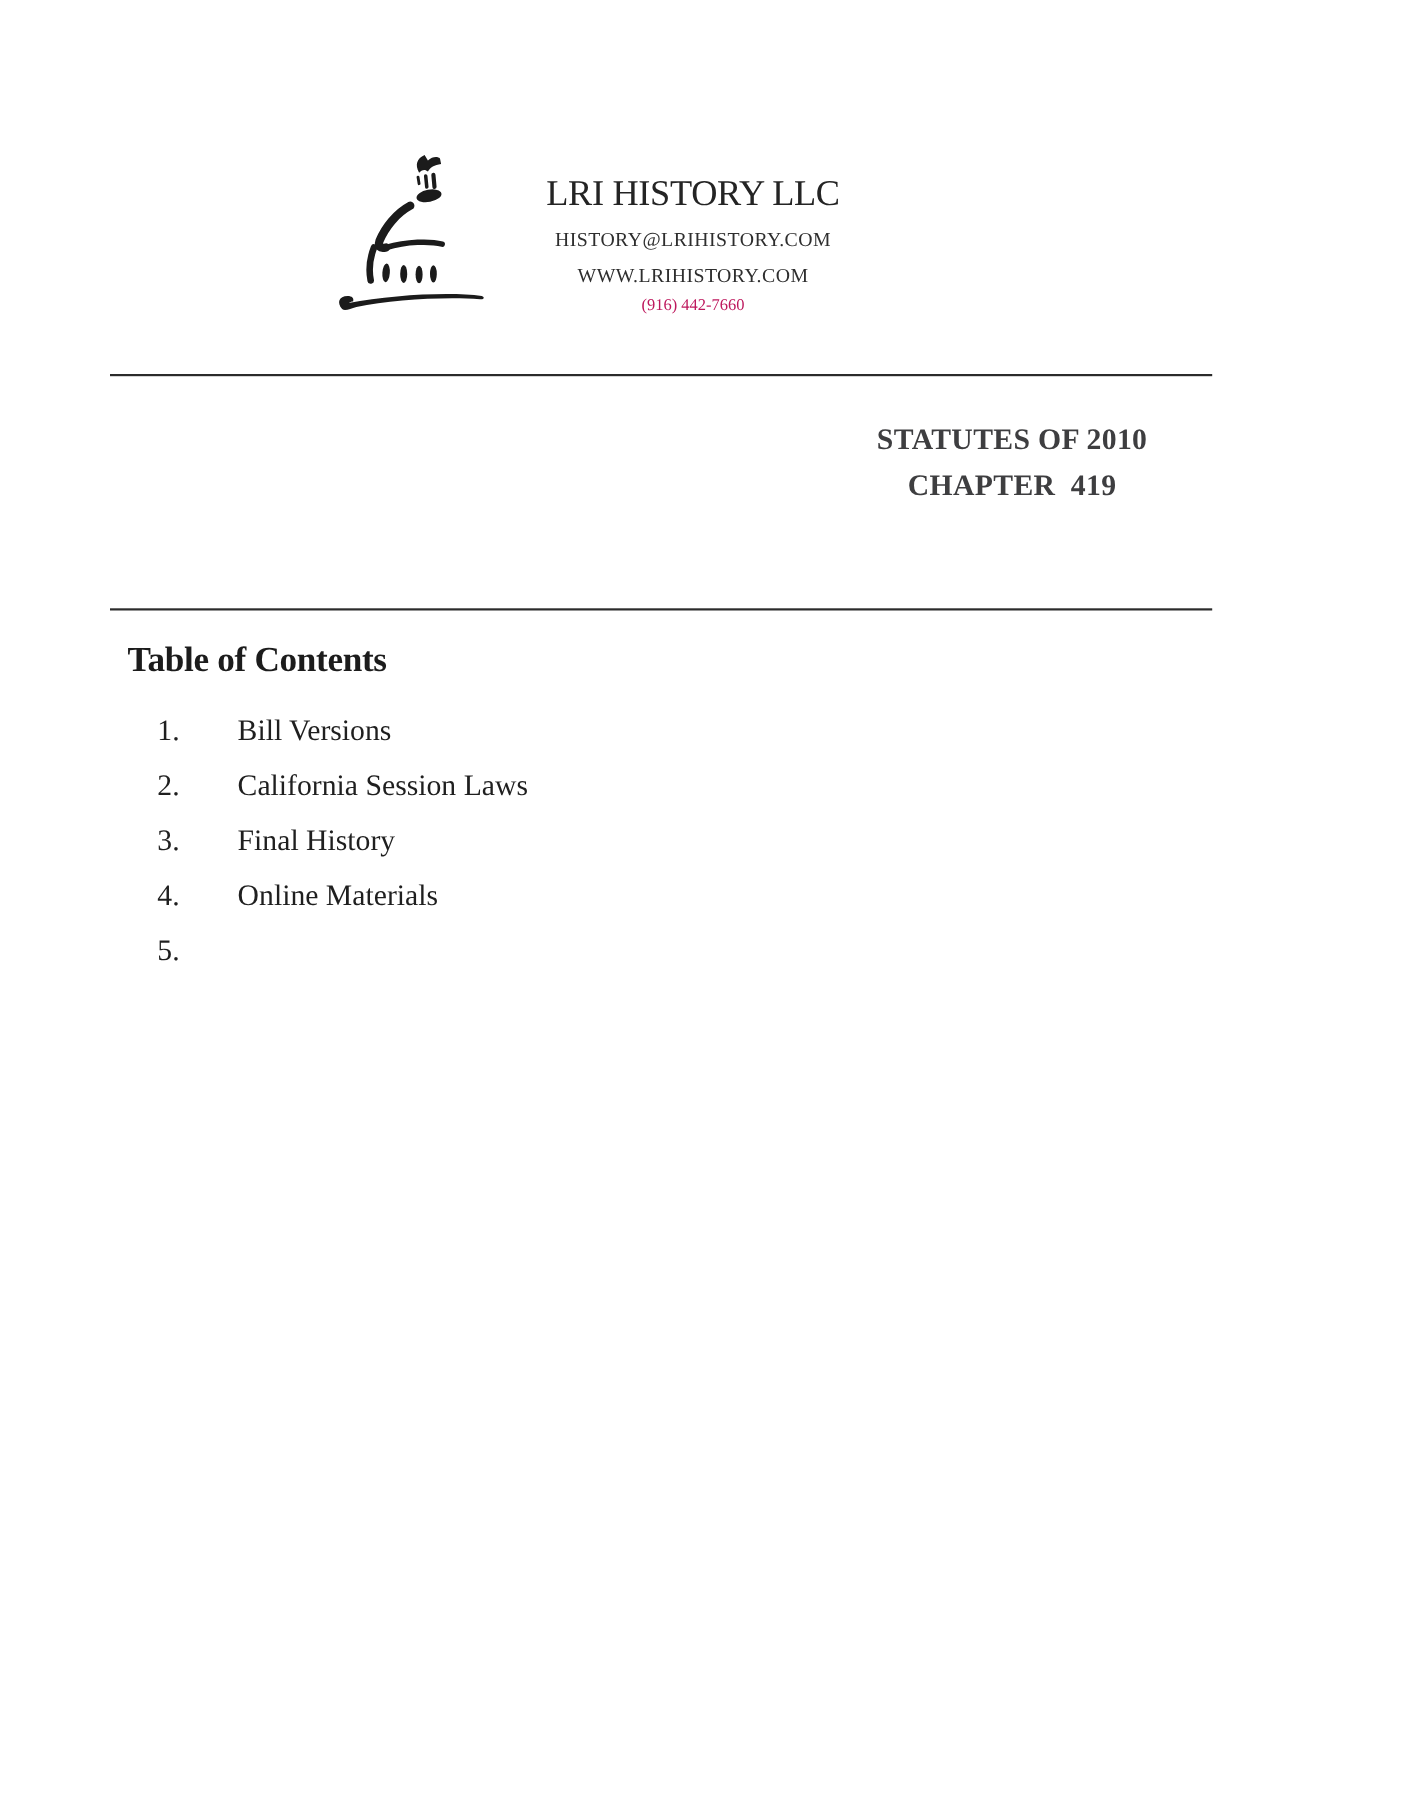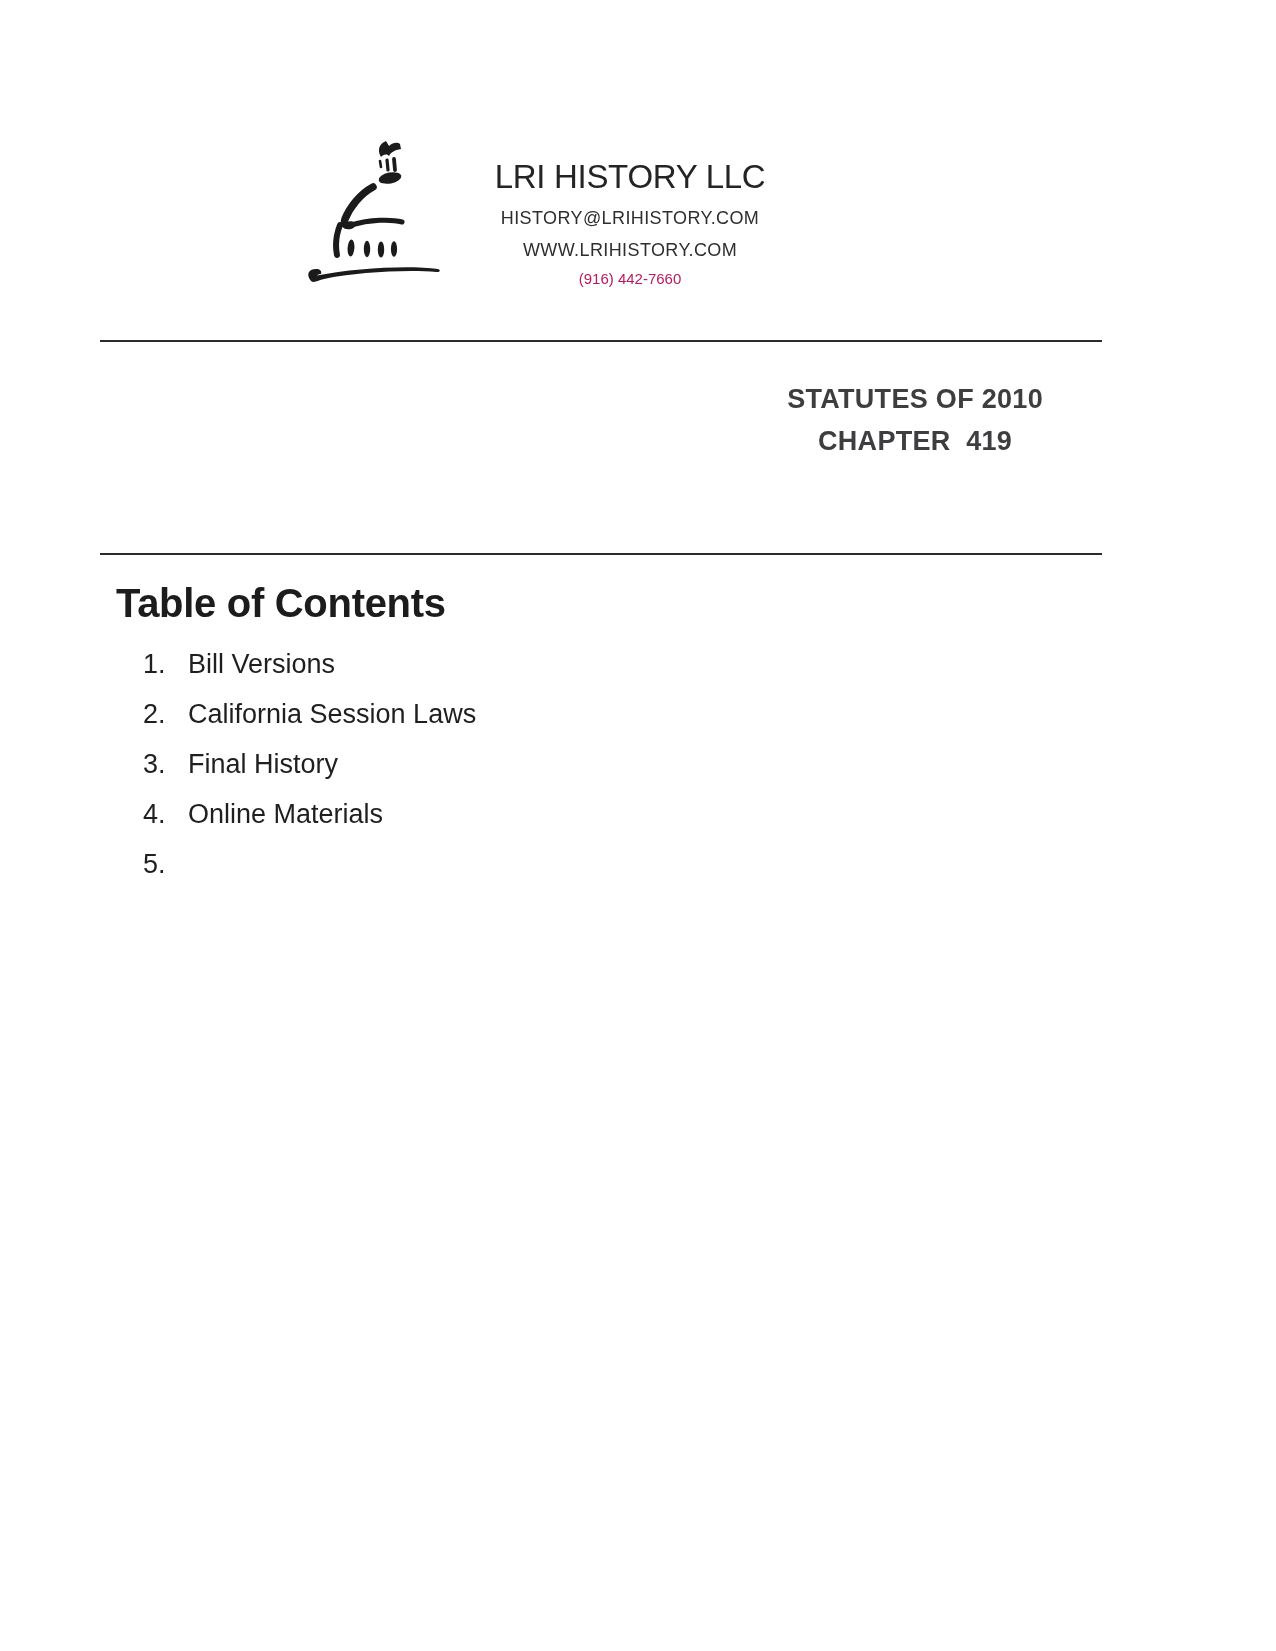--- a/index.html
+++ b/index.html
@@ -2,21 +2,21 @@
 <html><head>
 <meta charset="utf-8">
 <style>
   html, body { margin: 0; padding: 0; background: #888; }
   .page {
     position: relative;
     width: 1276px;
     height: 1651px;
     margin: 0 auto;
     background: #ffffff;
-    font-family: Liberation Sans, sans-serif;
+    font-family: Liberation Serif, serif;
     color: #1f1f1f;
     overflow: hidden;
   }
 
   
   .logo {
     position: absolute;
     left: 293px;
     top: 123px;
     width: 168px;
@@ -93,21 +93,21 @@
     letter-spacing: 0.3px;
   }
   .statute-line { white-space: pre-wrap; }
 
   
   .toc-heading {
     position: absolute;
     left: 116px;
     top: 583px;
     margin: 0;
-    font-size: 40px;
+    font-size: 32px;
     line-height: 1;
     font-weight: bold;
     letter-spacing: -0.3px;
     color: #1c1c1c;
   }
   .toc-list {
     position: absolute;
     left: 143px;
     top: 651px;
     display: flex;
@@ -118,21 +118,21 @@
     display: flex;
     font-size: 27px;
     line-height: 27px;
     color: #1f1f1f;
   }
   .toc-num {
     display: inline-block;
     width: 45px;
     flex: 0 0 45px;
   }
-  .toc-label { white-space: nowrap; }
+  .toc-label { white-space: nowrap; margin-left: 28px; }
 
   .ink { fill: none; stroke: #1b1b1b; stroke-linecap: round; stroke-linejoin: round; }
   .ink-fill { fill: #1b1b1b; stroke: none; }
 </style>
 </head>
 <body>
 
 <div class="page">
 
   <svg class="logo" viewBox="0 0 168 168" aria-hidden="true">

